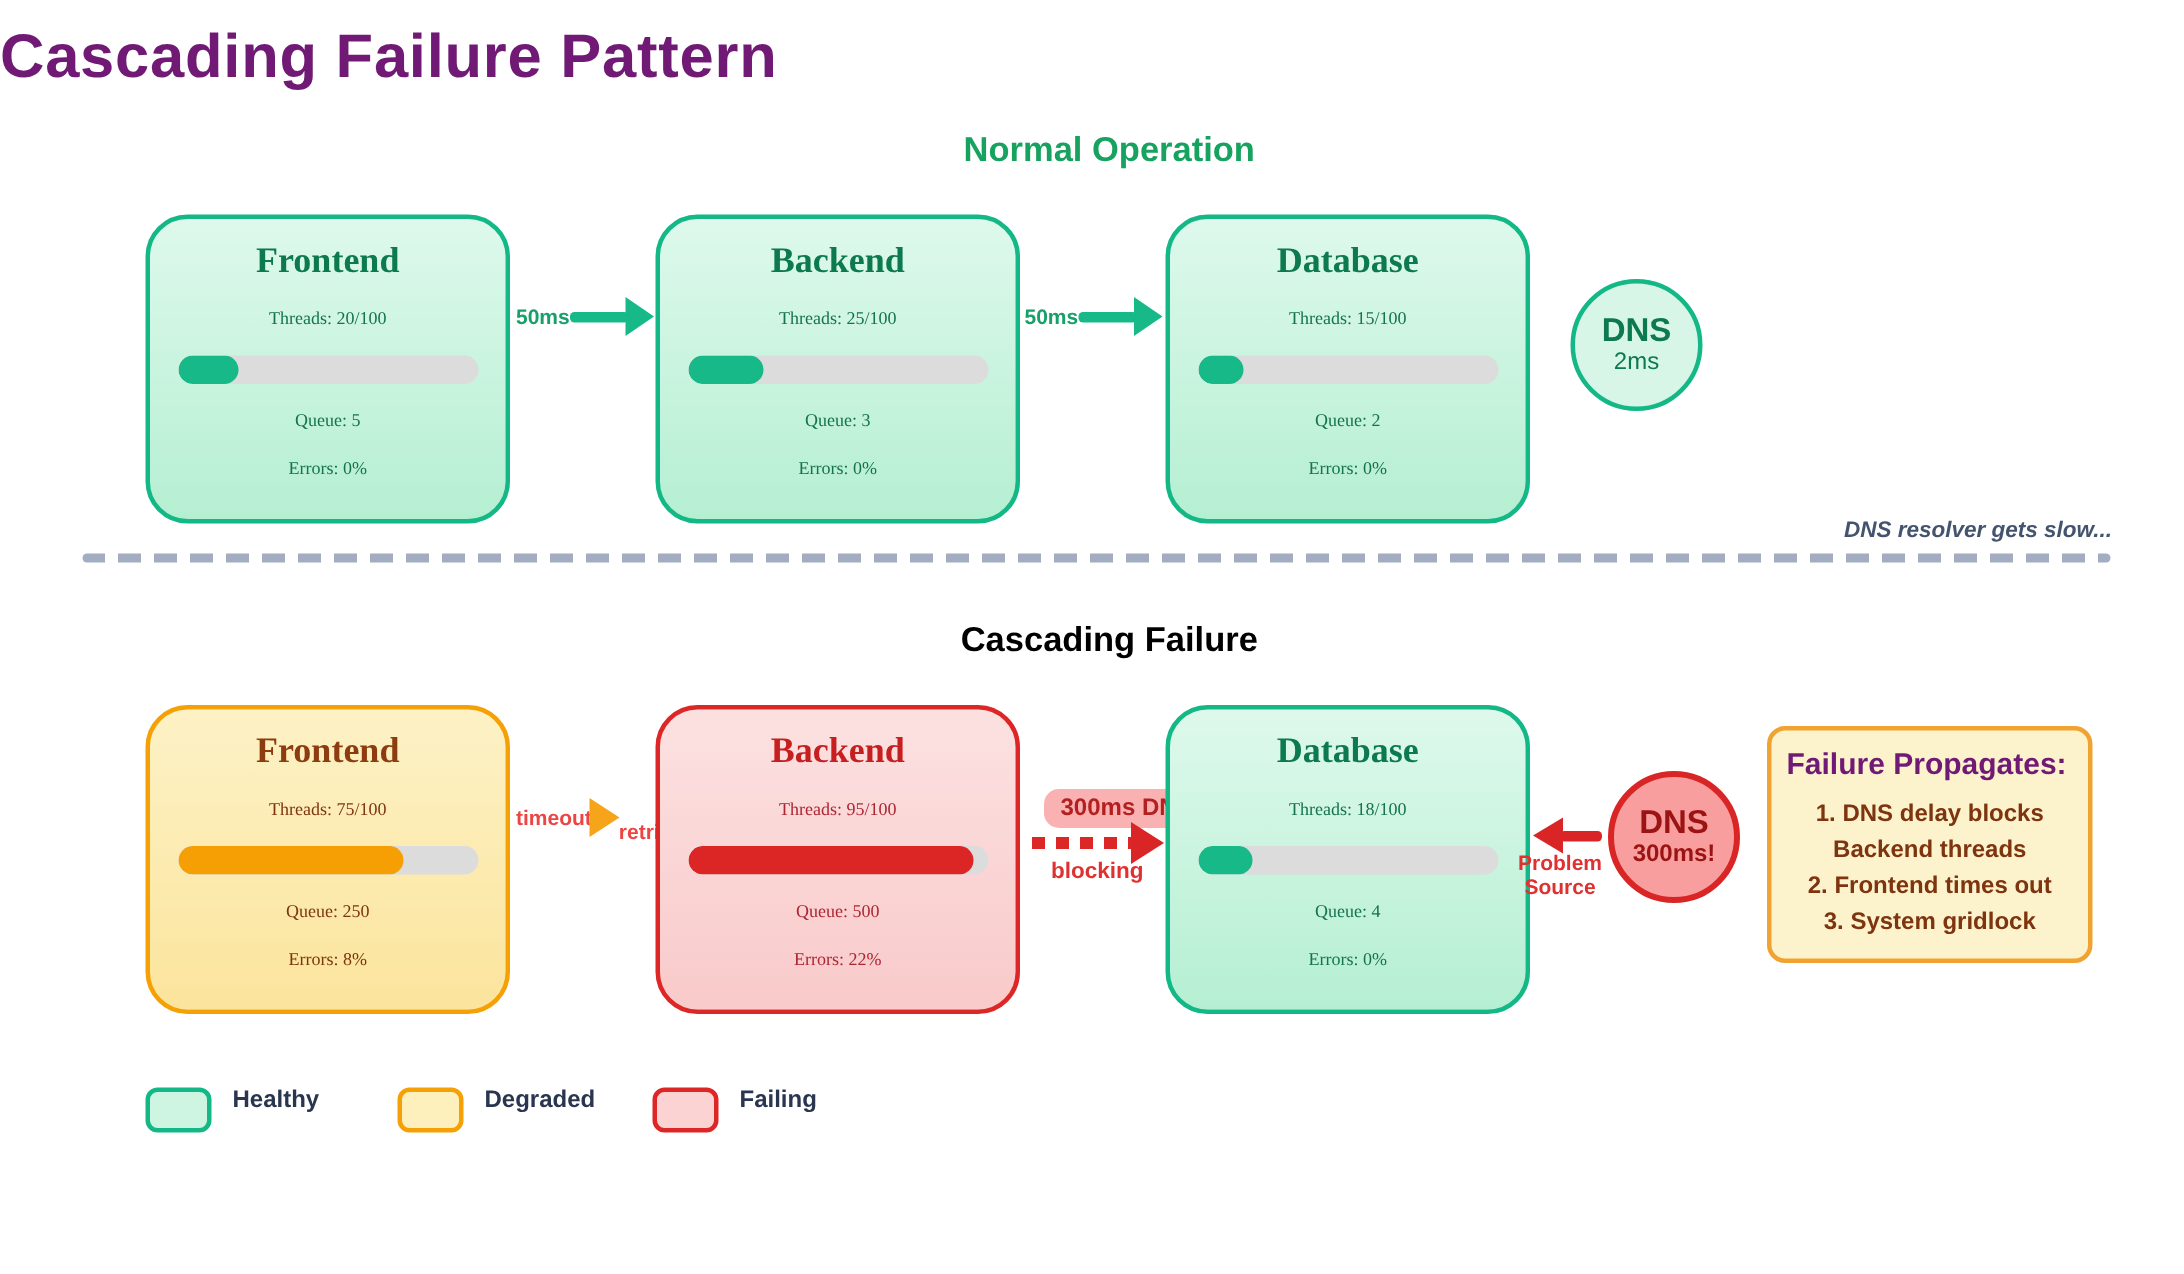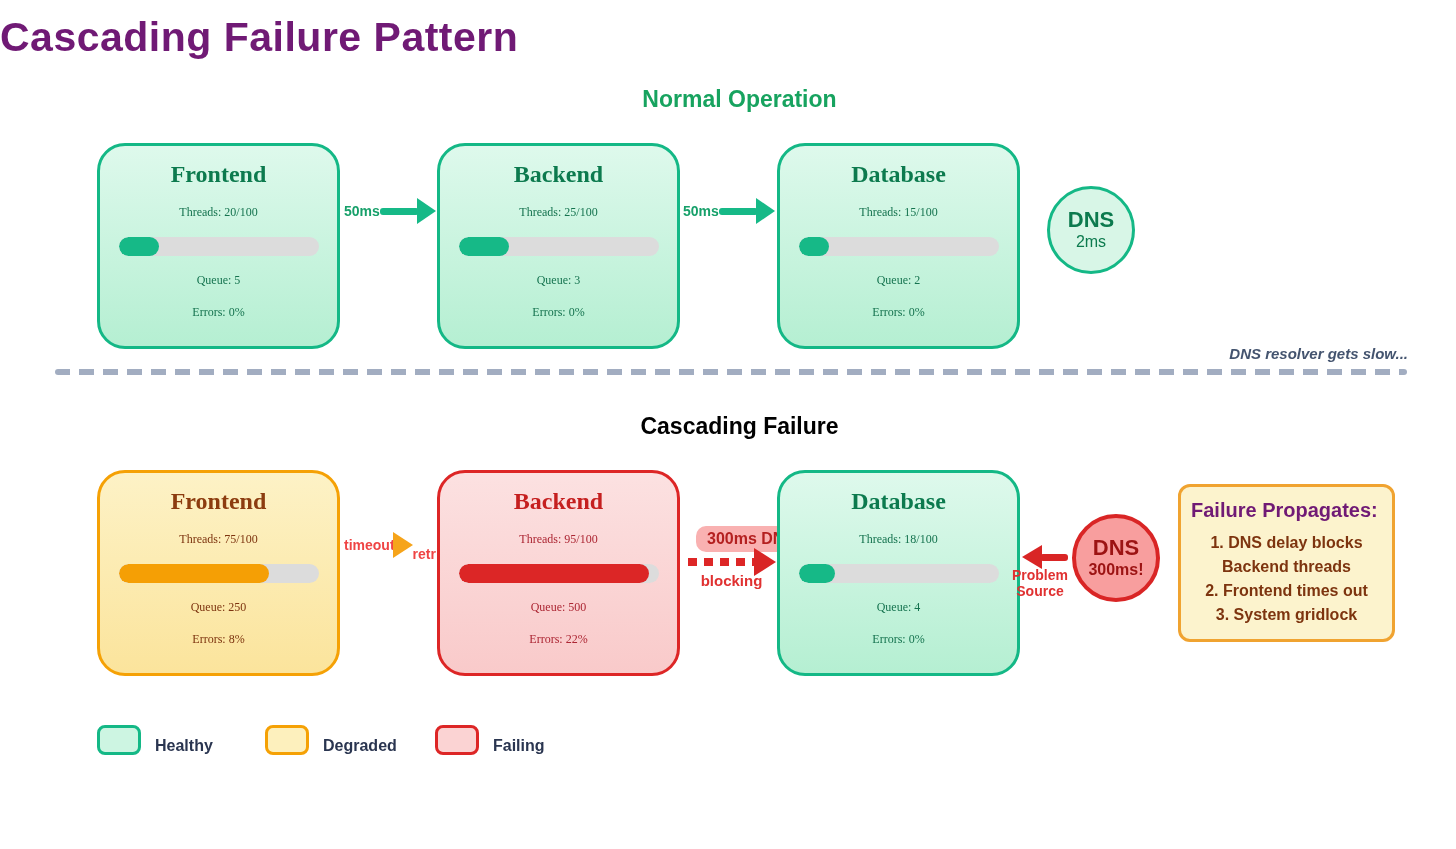--- a/index.html
+++ b/index.html
@@ -90,21 +90,21 @@
   
   .fail-box{
     position:absolute;left:1178px;top:484px;width:217px;min-height:150px;
     background:#fcf3cd;border:3px solid #f0a330;border-radius:12px;
     box-sizing:border-box;padding:12px 8px 12px 8px;
   }
   .fail-box-title{font-size:20px;font-weight:bold;color:#701a75;text-align:left;padding-left:2px;margin-bottom:9px;}
   .fail-box-item{font-size:16px;color:#7d340f;text-align:center;line-height:1.5;font-weight:bold;}
 
   
-  .legend-item{position:absolute;top:725px;display:flex;align-items:flex-end;gap:14px;}
+  .legend-item{position:absolute;top:725px;display:flex;align-items:flex-start;gap:14px;}
   .swatch{width:44px;height:30px;border-radius:8px;box-sizing:border-box;}
   .swatch.healthy{background:#cdf5e2;border:3px solid #14b886;}
   .swatch.degraded{background:#fdf0bd;border:3px solid #f5a105;}
   .swatch.failing{background:#fbd3d3;border:3px solid #dd2626;}
   .legend-label{font-size:16px;font-weight:bold;color:#2a3550;}
 </style>
 </head>
 <body>
 
 <div class="canvas">

